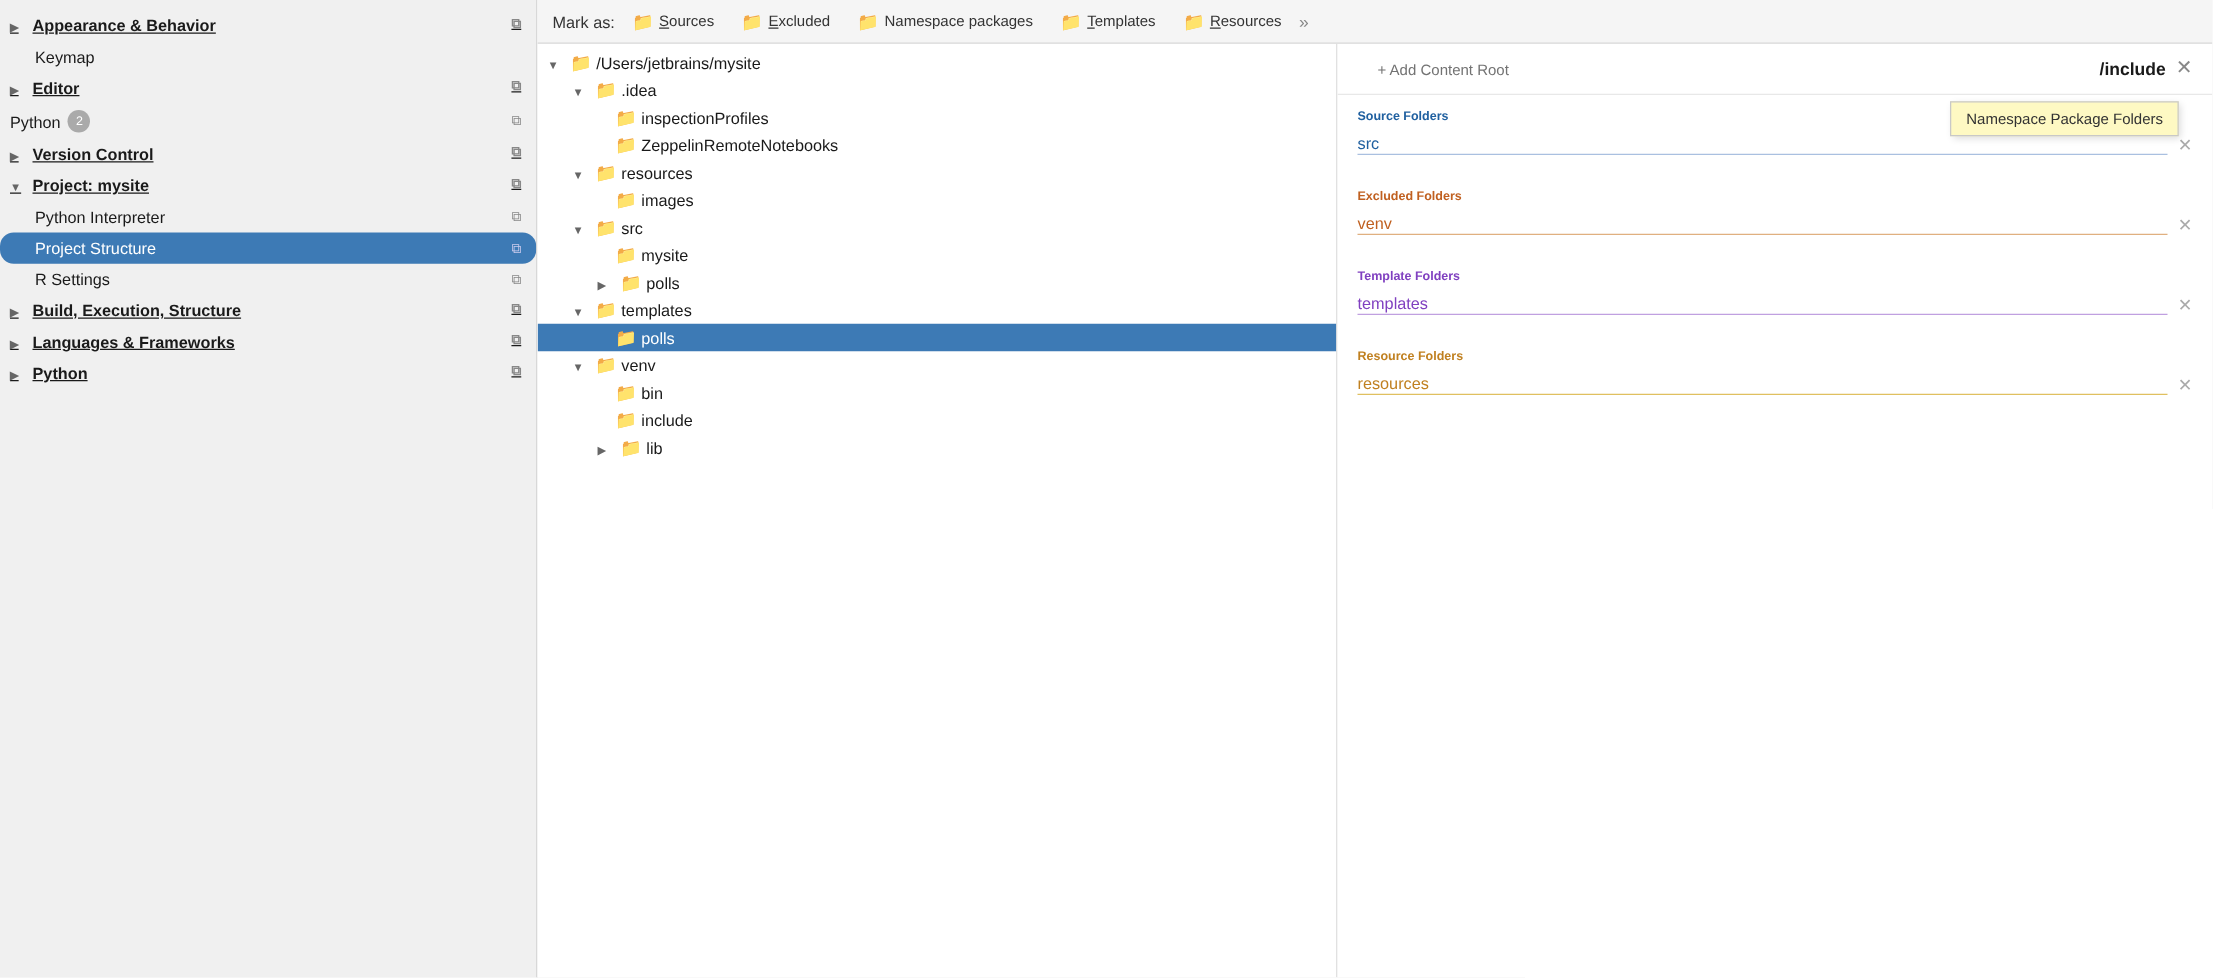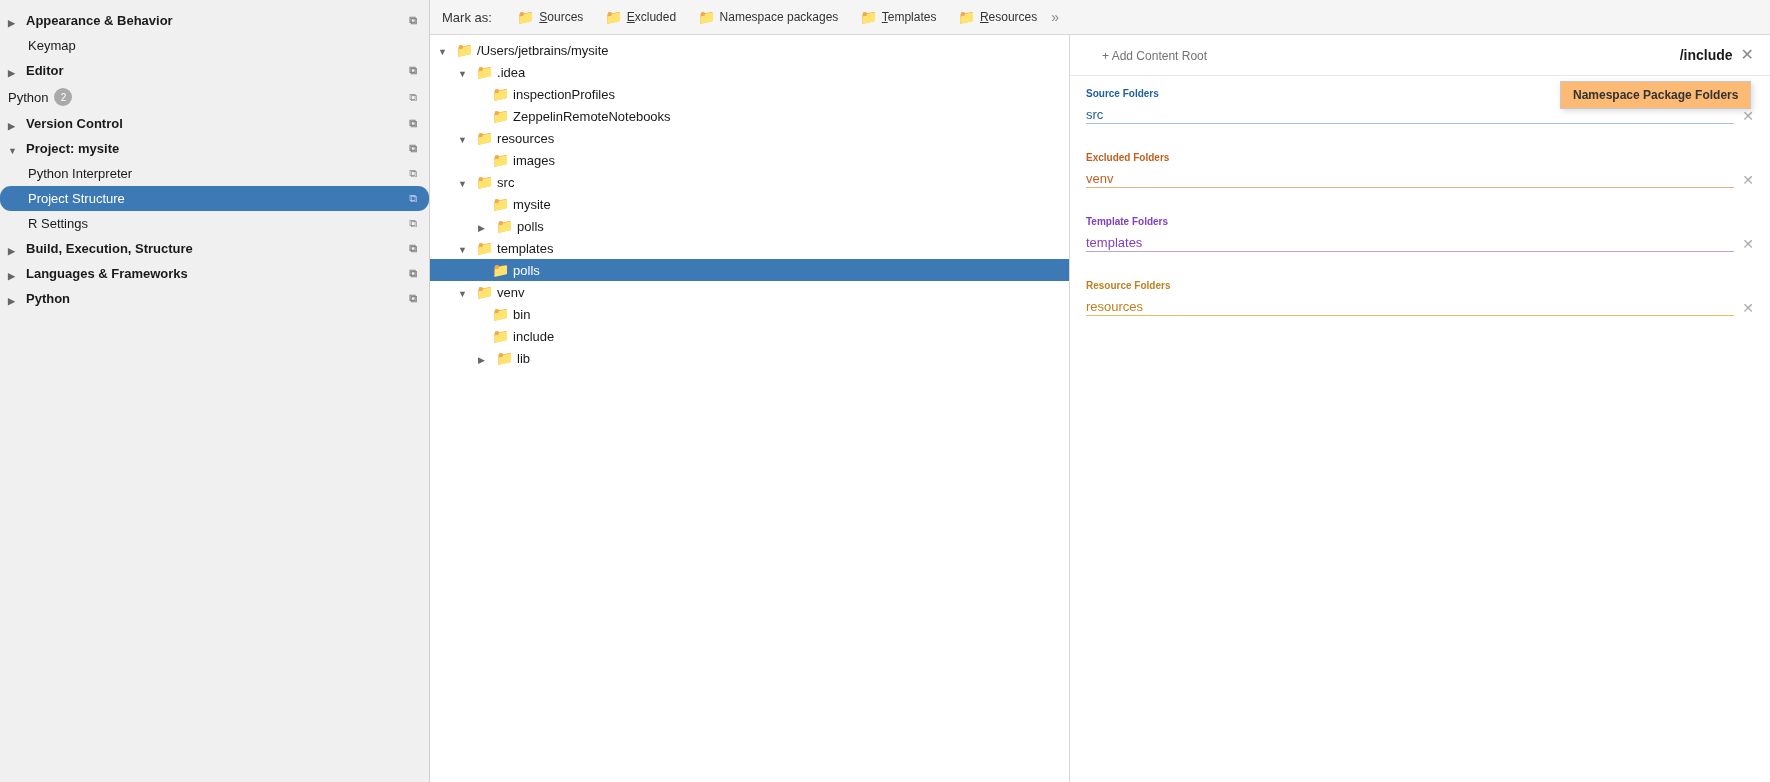--- a/index.html
+++ b/index.html
@@ -35,26 +35,27 @@
     }
 
     .sidebar-item.active {
       background: #3d7ab5;
       color: #ffffff;
       border-radius: 11px;
     }
 
     .sidebar-group {
       display: flex;
-      align-items: center;
+      align-items: flex-start;
       padding: 5px 12px 5px 8px;
       cursor: pointer;
       color: #1a1a1a;
       font-size: 13px;
       font-weight: 600;
+      text-decoration: underline;
     }
 
     .chevron {
       display: inline-block;
       width: 14px;
       height: 14px;
       margin-right: 4px;
       flex-shrink: 0;
     }
     .chevron-right::after { content: "▶"; font-size: 9px; color: #666; }
@@ -96,21 +97,21 @@
       align-items: center;
       padding: 6px 12px;
       background: #f5f5f5;
       border-bottom: 1px solid #d8d8d8;
       gap: 6px;
       flex-shrink: 0;
     }
     .toolbar-label {
       font-size: 13px;
       color: #333;
-      margin-right: 12px;
+      margin-right: 0;
     }
     .toolbar-btn {
       display: flex;
       align-items: center;
       gap: 4px;
       padding: 3px 8px;
       font-size: 12px;
       cursor: pointer;
       color: #333;
       border: none;
@@ -225,29 +226,28 @@
       cursor: pointer;
       margin-left: 8px;
       flex-shrink: 0;
     }
 
     
     .tooltip {
       position: absolute;
       top: 46px;
       left: 490px;
-      background: #fdba74;
+      background: #fef9c3;
       border: 1px solid #c8c8c8;
       padding: 6px 12px;
       font-size: 12px;
       color: #333;
       white-space: nowrap;
       z-index: 100;
       box-shadow: 2px 2px 6px rgba(0,0,0,0.15);
-      font-weight: bold;
     }
 
     .add-content-root {
       font-size: 12px;
       color: #737373;
       padding: 6px 16px 4px;
       cursor: pointer;
       display: flex;
       align-items: center;
       gap: 4px;

